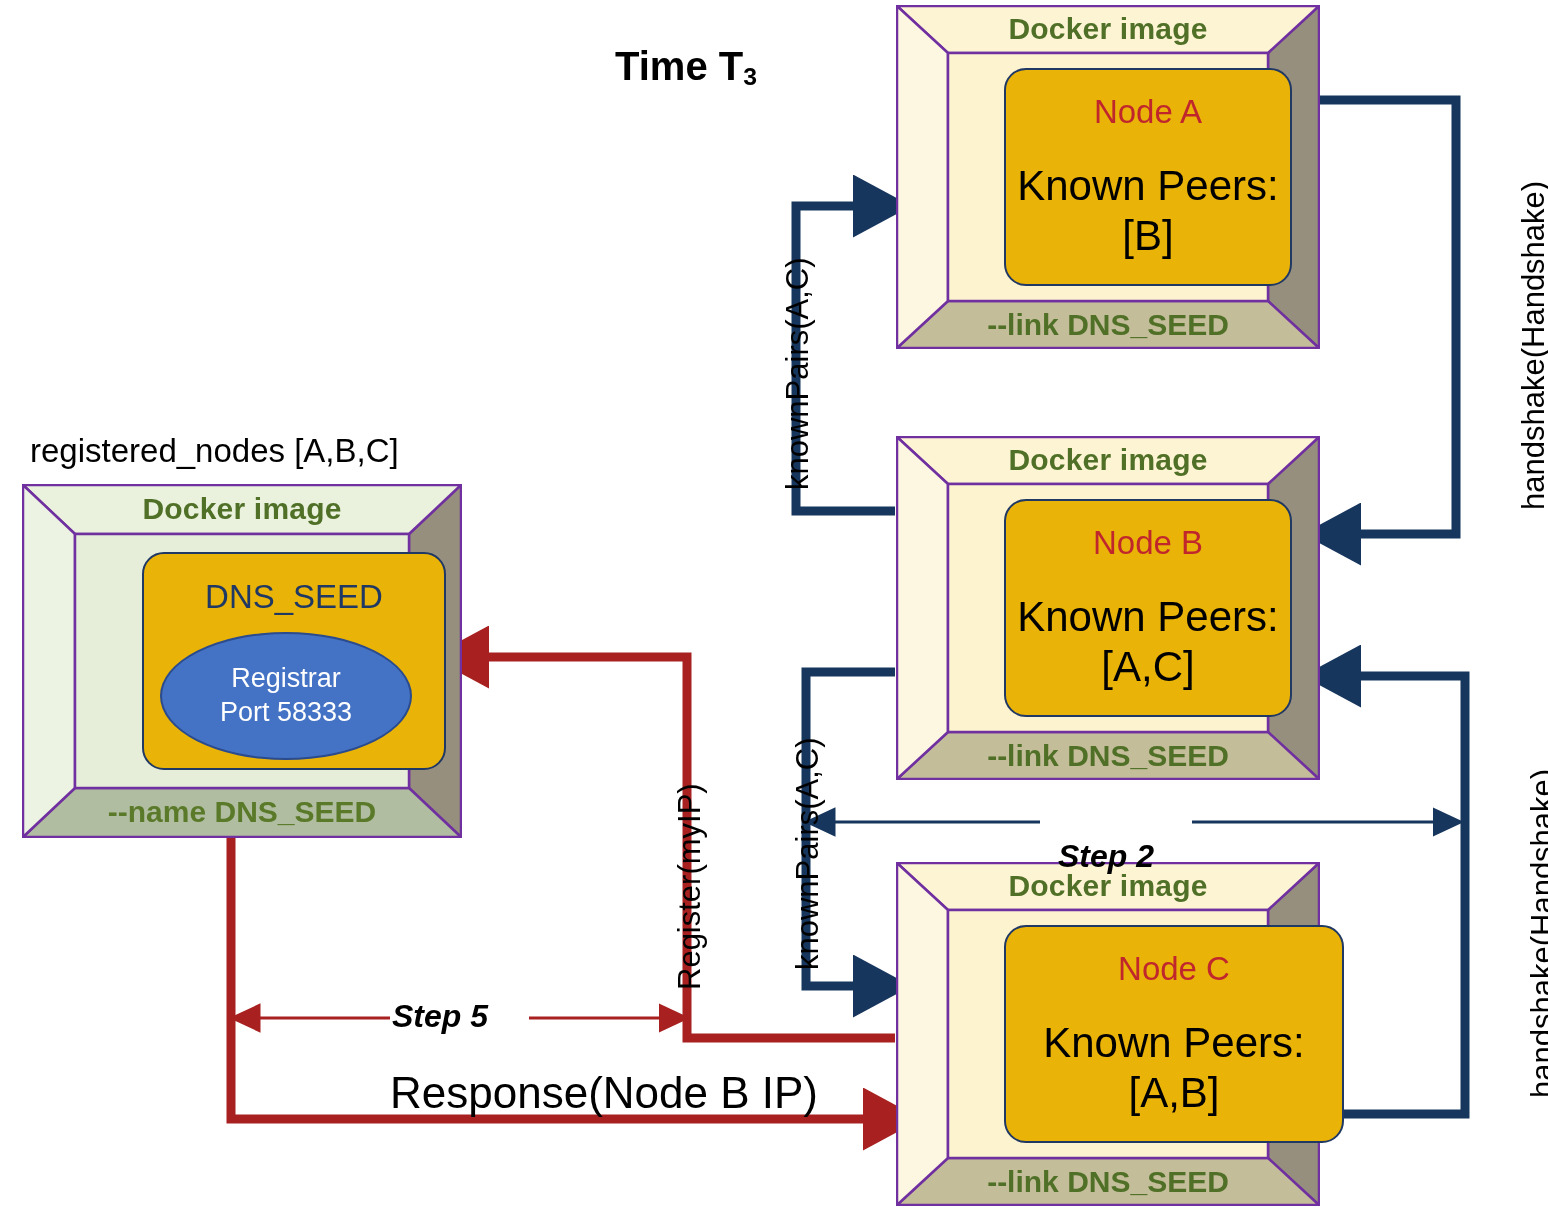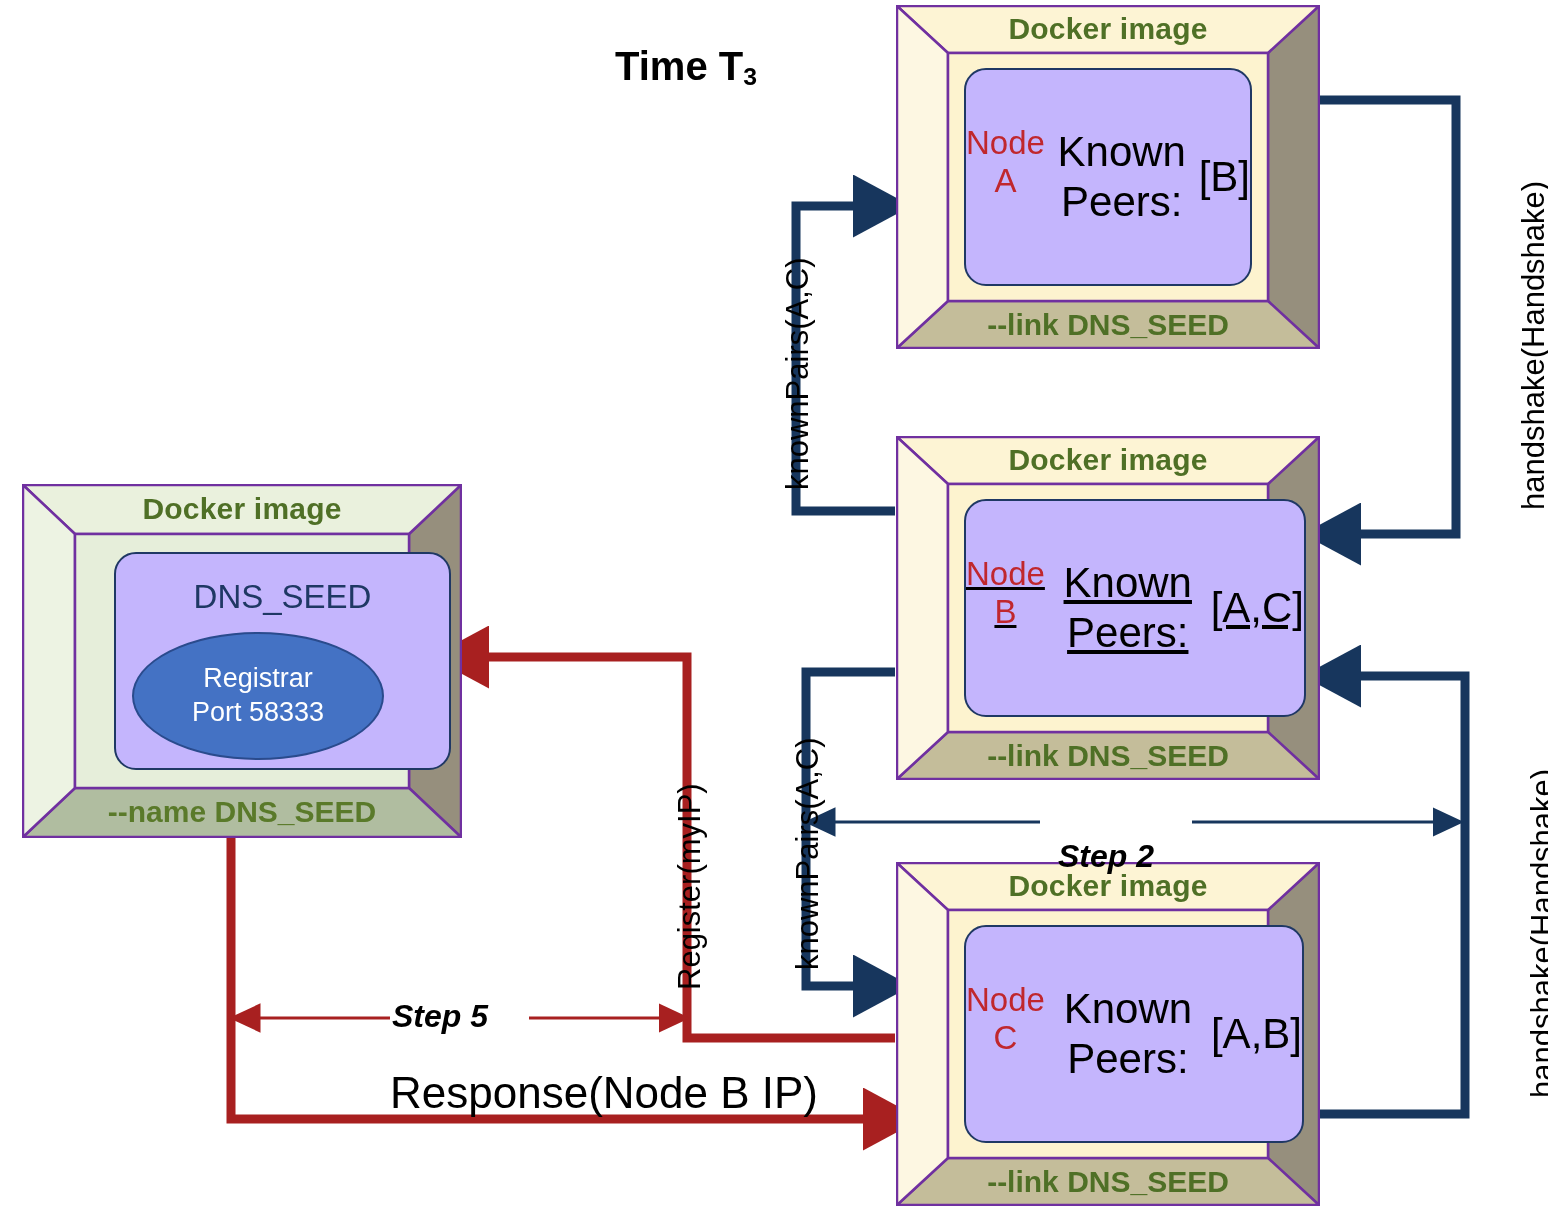--- a/index.html
+++ b/index.html
@@ -6,23 +6,23 @@
   body{width:1548px;height:1218px;position:relative;overflow:hidden;
        font-family:"Liberation Sans","DejaVu Sans",sans-serif;}
 
   #stage{position:absolute;left:0;top:0;width:1548px;height:1218px;}
 
   
   .dockerbox{position:absolute;}
   .dockerbox svg{position:absolute;left:0;top:0;}
 
   .inner-panel{position:absolute;border:2px solid #1f3864;border-radius:22px;
-               background:#c4b5fd;box-sizing:border-box;
-               display:flex;flex-direction:row;align-items:center;
-               justify-content:center;text-align:center;}
+               background:#eab308;box-sizing:border-box;
+               display:flex;flex-direction:column;align-items:center;
+               justify-content:center;text-align:center;margin-left:40px;}
 
   .lbl-docker{position:absolute;width:100%;text-align:center;
               color:#4f7026;font-weight:bold;font-size:30px;letter-spacing:.2px;}
   .lbl-bottom{position:absolute;width:100%;text-align:center;
               color:#4f7026;font-weight:bold;font-size:30px;}
   .lbl-bottom.seed{color:#5a7a2a;}
 
   .node-name{color:#c0272d;font-size:33px;margin-bottom:30px;}
   .peers-t{color:#000;font-size:42px;line-height:1.2;}
 
@@ -95,40 +95,41 @@
     <g>
       <path d="M390,1018 L241,1018" fill="none" stroke="#a82020" stroke-width="3" marker-end="url(#redArrowThin)"></path>
       <path d="M529,1018 L678,1018" fill="none" stroke="#a82020" stroke-width="3" marker-end="url(#redArrowThin)"></path>
     </g>
   </svg>
 
   <div class="freetext title-t" style="left:615px;top:44px;">
     <span>Time T</span><sub>3</sub>
   </div>
 
+  <div class="freetext reg-nodes" style="left:30px;top:432px;">registered_nodes [A,B,C]</div>
 
   <div class="dockerbox" style="left:22px;top:484px;width:440px;height:354px;">
     <svg width="440" height="354">
 
       <polygon points="1,1 439,1 439,353 1,353" fill="#eaf1dd" stroke="#7030a0" stroke-width="2.5"></polygon>
 
       <polygon points="387,50 439,1 439,353 387,304" fill="#968f7d" stroke="#7030a0" stroke-width="2.5"></polygon>
 
       <polygon points="53,304 387,304 439,353 1,353" fill="#b0bda0" stroke="#7030a0" stroke-width="2.5"></polygon>
 
       <polygon points="1,1 439,1 387,50 53,50" fill="#eaf1dd" stroke="#7030a0" stroke-width="2.5"></polygon>
 
       <polygon points="1,1 53,50 53,304 1,353" fill="#edf3e3" stroke="#7030a0" stroke-width="2.5"></polygon>
 
       <rect x="53" y="50" width="334" height="254" fill="#e6eeda" stroke="#7030a0" stroke-width="2.5"></rect>
     </svg>
 
     <div class="lbl-docker" style="top:8px;">Docker image</div>
 
-    <div class="inner-panel" style="left:92px;top:68px;width:337px;height:218px;">
+    <div class="inner-panel" style="left:80px;top:68px;width:304px;height:218px;">
       <div class="seed-name">DNS_SEED</div>
       <div class="ellipse" style="left:16px;top:78px;width:248px;height:124px;">
         <div>Registrar</div>
         <div>Port 58333</div>
       </div>
     </div>
 
     <div class="lbl-bottom seed" style="top:311px;">--name DNS_SEED</div>
   </div>
 
@@ -153,21 +154,21 @@
   <div class="dockerbox" style="left:896px;top:436px;width:424px;height:344px;">
     <svg width="424" height="344">
       <polygon points="1,1 423,1 423,343 1,343" fill="#fdf4d4" stroke="#7030a0" stroke-width="2.5"></polygon>
       <polygon points="372,48 423,1 423,343 372,296" fill="#968f7d" stroke="#7030a0" stroke-width="2.5"></polygon>
       <polygon points="52,296 372,296 423,343 1,343" fill="#c4bd9a" stroke="#7030a0" stroke-width="2.5"></polygon>
       <polygon points="1,1 423,1 372,48 52,48" fill="#fdf4d4" stroke="#7030a0" stroke-width="2.5"></polygon>
       <polygon points="1,1 52,48 52,296 1,343" fill="#fdf7e2" stroke="#7030a0" stroke-width="2.5"></polygon>
       <rect x="52" y="48" width="320" height="248" fill="#fdf3cf" stroke="#7030a0" stroke-width="2.5"></rect>
     </svg>
     <div class="lbl-docker" style="top:7px;">Docker image</div>
-    <div class="inner-panel" style="left:68px;top:63px;width:342px;height:218px;text-decoration:underline;">
+    <div class="inner-panel" style="left:68px;top:63px;width:288px;height:218px;">
       <div class="node-name">Node B</div>
       <div class="peers-t">Known Peers:</div>
       <div class="peers-t">[A,C]</div>
     </div>
     <div class="lbl-bottom" style="top:303px;">--link DNS_SEED</div>
   </div>
 
   <div class="dockerbox" style="left:896px;top:862px;width:424px;height:344px;">
     <svg width="424" height="344">
       <polygon points="1,1 423,1 423,343 1,343" fill="#fdf4d4" stroke="#7030a0" stroke-width="2.5"></polygon>

